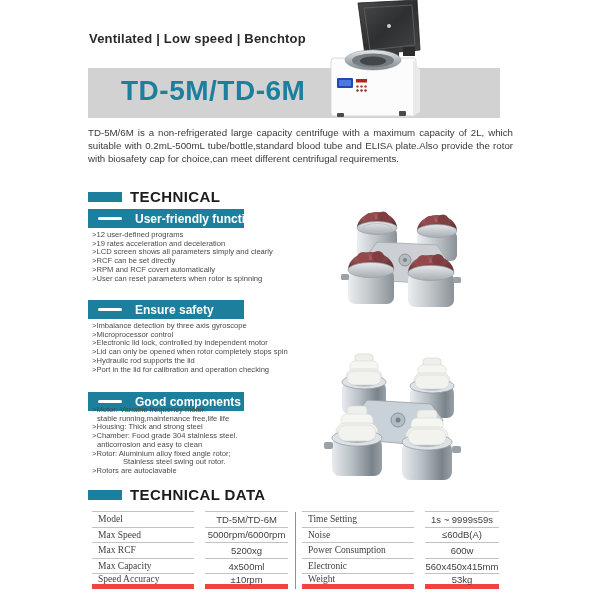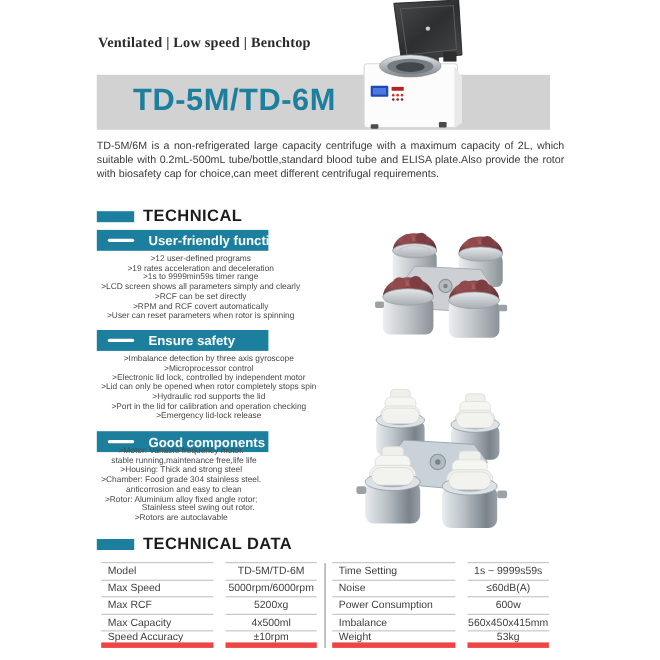--- a/index.html
+++ b/index.html
@@ -1,51 +1,51 @@
 <!DOCTYPE html>
 <html style="--accent: #1b7f9d; --banner-gray: #d2d2d2;"><head>
 <meta charset="utf-8">
 <style>
   :root { --accent:#1b7f9d; --banner-gray:#d2d2d2; }
   * { margin:0; padding:0; box-sizing:border-box; }
   body { font-family:"Liberation Sans", sans-serif; background:#fff; }
   .page { position:relative; width:600px; height:600px; background:#fff; overflow:hidden; }
 
-  .tagline { position:absolute; left:89px; top:31px; font-size:13px; font-weight:bold; color:#2a2a2a; letter-spacing:0.2px;font-family:Liberation Serif, serif; }
+  .tagline { position:absolute; left:89px; top:31px; font-size:13px; font-weight:bold; color:#2a2a2a; letter-spacing:0.2px; }
 
   .title-banner { position:absolute; left:88px; top:68px; width:412px; height:50px; background:var(--banner-gray); }
   .model-title { position:absolute; left:33px; top:7px; font-size:28px; font-weight:bold; color:var(--accent); letter-spacing:0.5px; }
 
   .photo { position:absolute; }
   .centrifuge { left:325px; top:0; }
   .rotor1 { left:325px; top:198px; }
   .rotor2 { left:315px; top:340px; }
 
   .desc { position:absolute; left:88px; top:126px; width:425px; font-size:9.7px; line-height:13.2px; color:#3a3a3a; text-align:justify; }
 
   .sec-heading { position:absolute; left:88px; display:flex; align-items:center; gap:8px; }
   .sec-rect { width:34px; height:10px; background:var(--accent); }
   .sec-text { font-size:15px; font-weight:bold; color:#1c1c1c; letter-spacing:0.4px; }
 
   .sub-banner { position:absolute; left:88px; width:156px; height:19px; background:var(--accent); display:flex; align-items:center; }
   .dash { width:24px; height:3px; background:#fff; border-radius:1.5px; margin-left:10px; flex:none; }
   .sub-title { color:#fff; font-weight:bold; font-size:12px; margin-left:13px; white-space:nowrap; }
 
   .flist { position:absolute; left:92px; }
-  .fline { font-size:7.6px; line-height:8.7px; color:#4a4a4a; white-space:nowrap;text-align:center; }
+  .fline { font-size:7.6px; line-height:8.7px; color:#4a4a4a; white-space:nowrap; }
   .ind1 { padding-left:5px; }
   .ind2 { padding-left:31px; }
 
   .table { position:absolute; top:511px; }
   .left-table { left:92px; width:196px; }
   .right-table { left:302px; width:197px; }
   .trow { display:flex; height:15.6px; }
   .tcell { border-top:1px solid #c2c2c2; display:flex; align-items:center; font-size:9.5px; color:#3e3e3e; white-space:nowrap; }
   .trow:last-child .tcell { border-bottom:5px solid #ef4444; }
-  .tlabel { width:102px; padding-left:6px; margin-right:11px; }
+  .tlabel { width:102px; padding-left:6px; margin-right:11px;font-family:Liberation Serif, serif; }
   .right-table .tlabel { width:112px; }
   .tvalue { flex:1; justify-content:center; }
   .tdivider { position:absolute; left:295px; top:512px; width:1px; height:77px; background:#8f8f8f; }
 </style>
 </head>
 <body>
 
 <div class="page">
 
   <div class="tagline">Ventilated | Low speed | Benchtop</div>
@@ -97,39 +97,37 @@
     <span class="sec-text">TECHNICAL</span>
   </div>
 
   <div class="sub-banner" style="top:209px">
     <span class="dash"></span>
     <span class="sub-title">User-friendly functions</span>
   </div>
   <div class="flist" style="top:231px">
     <div class="fline">&gt;12 user-defined programs</div>
     <div class="fline">&gt;19 rates acceleration and deceleration</div>
-    <div class="fline">&gt;1s to 9999min59s timer range</div>
     <div class="fline">&gt;LCD screen shows all parameters simply and clearly</div>
     <div class="fline">&gt;RCF can be set directly</div>
     <div class="fline">&gt;RPM and RCF covert automatically</div>
     <div class="fline">&gt;User can reset parameters when rotor is spinning</div>
   </div>
 
   <div class="sub-banner" style="top:300px">
     <span class="dash"></span>
     <span class="sub-title">Ensure safety</span>
   </div>
   <div class="flist" style="top:322px">
     <div class="fline">&gt;Imbalance detection by three axis gyroscope</div>
     <div class="fline">&gt;Microprocessor control</div>
     <div class="fline">&gt;Electronic lid lock, controlled by independent motor</div>
     <div class="fline">&gt;Lid can only be opened when rotor completely stops spin</div>
     <div class="fline">&gt;Hydraulic rod supports the lid</div>
     <div class="fline">&gt;Port in the lid for calibration and operation checking</div>
-    <div class="fline">&gt;Emergency lid-lock release</div>
   </div>
 
   <div class="sub-banner" style="top:392px">
     <span class="dash"></span>
     <span class="sub-title">Good components</span>
   </div>
   <div class="flist" style="top:406px">
     <div class="fline">&gt;Motor: Variable frequency motor.</div>
     <div class="fline ind1">stable running,maintenance free,life life</div>
     <div class="fline">&gt;Housing: Thick and strong steel</div>
@@ -292,21 +290,21 @@
     </div>
     <div class="trow">
       <div class="tcell tlabel">Noise</div>
       <div class="tcell tvalue">≤60dB(A)</div>
     </div>
     <div class="trow">
       <div class="tcell tlabel">Power Consumption</div>
       <div class="tcell tvalue">600w</div>
     </div>
     <div class="trow">
-      <div class="tcell tlabel">Imbalance</div>
+      <div class="tcell tlabel">Electronic</div>
       <div class="tcell tvalue">560x450x415mm</div>
     </div>
     <div class="trow">
       <div class="tcell tlabel">Weight</div>
       <div class="tcell tvalue">53kg</div>
     </div>
   </div>
 
 </div>
 

